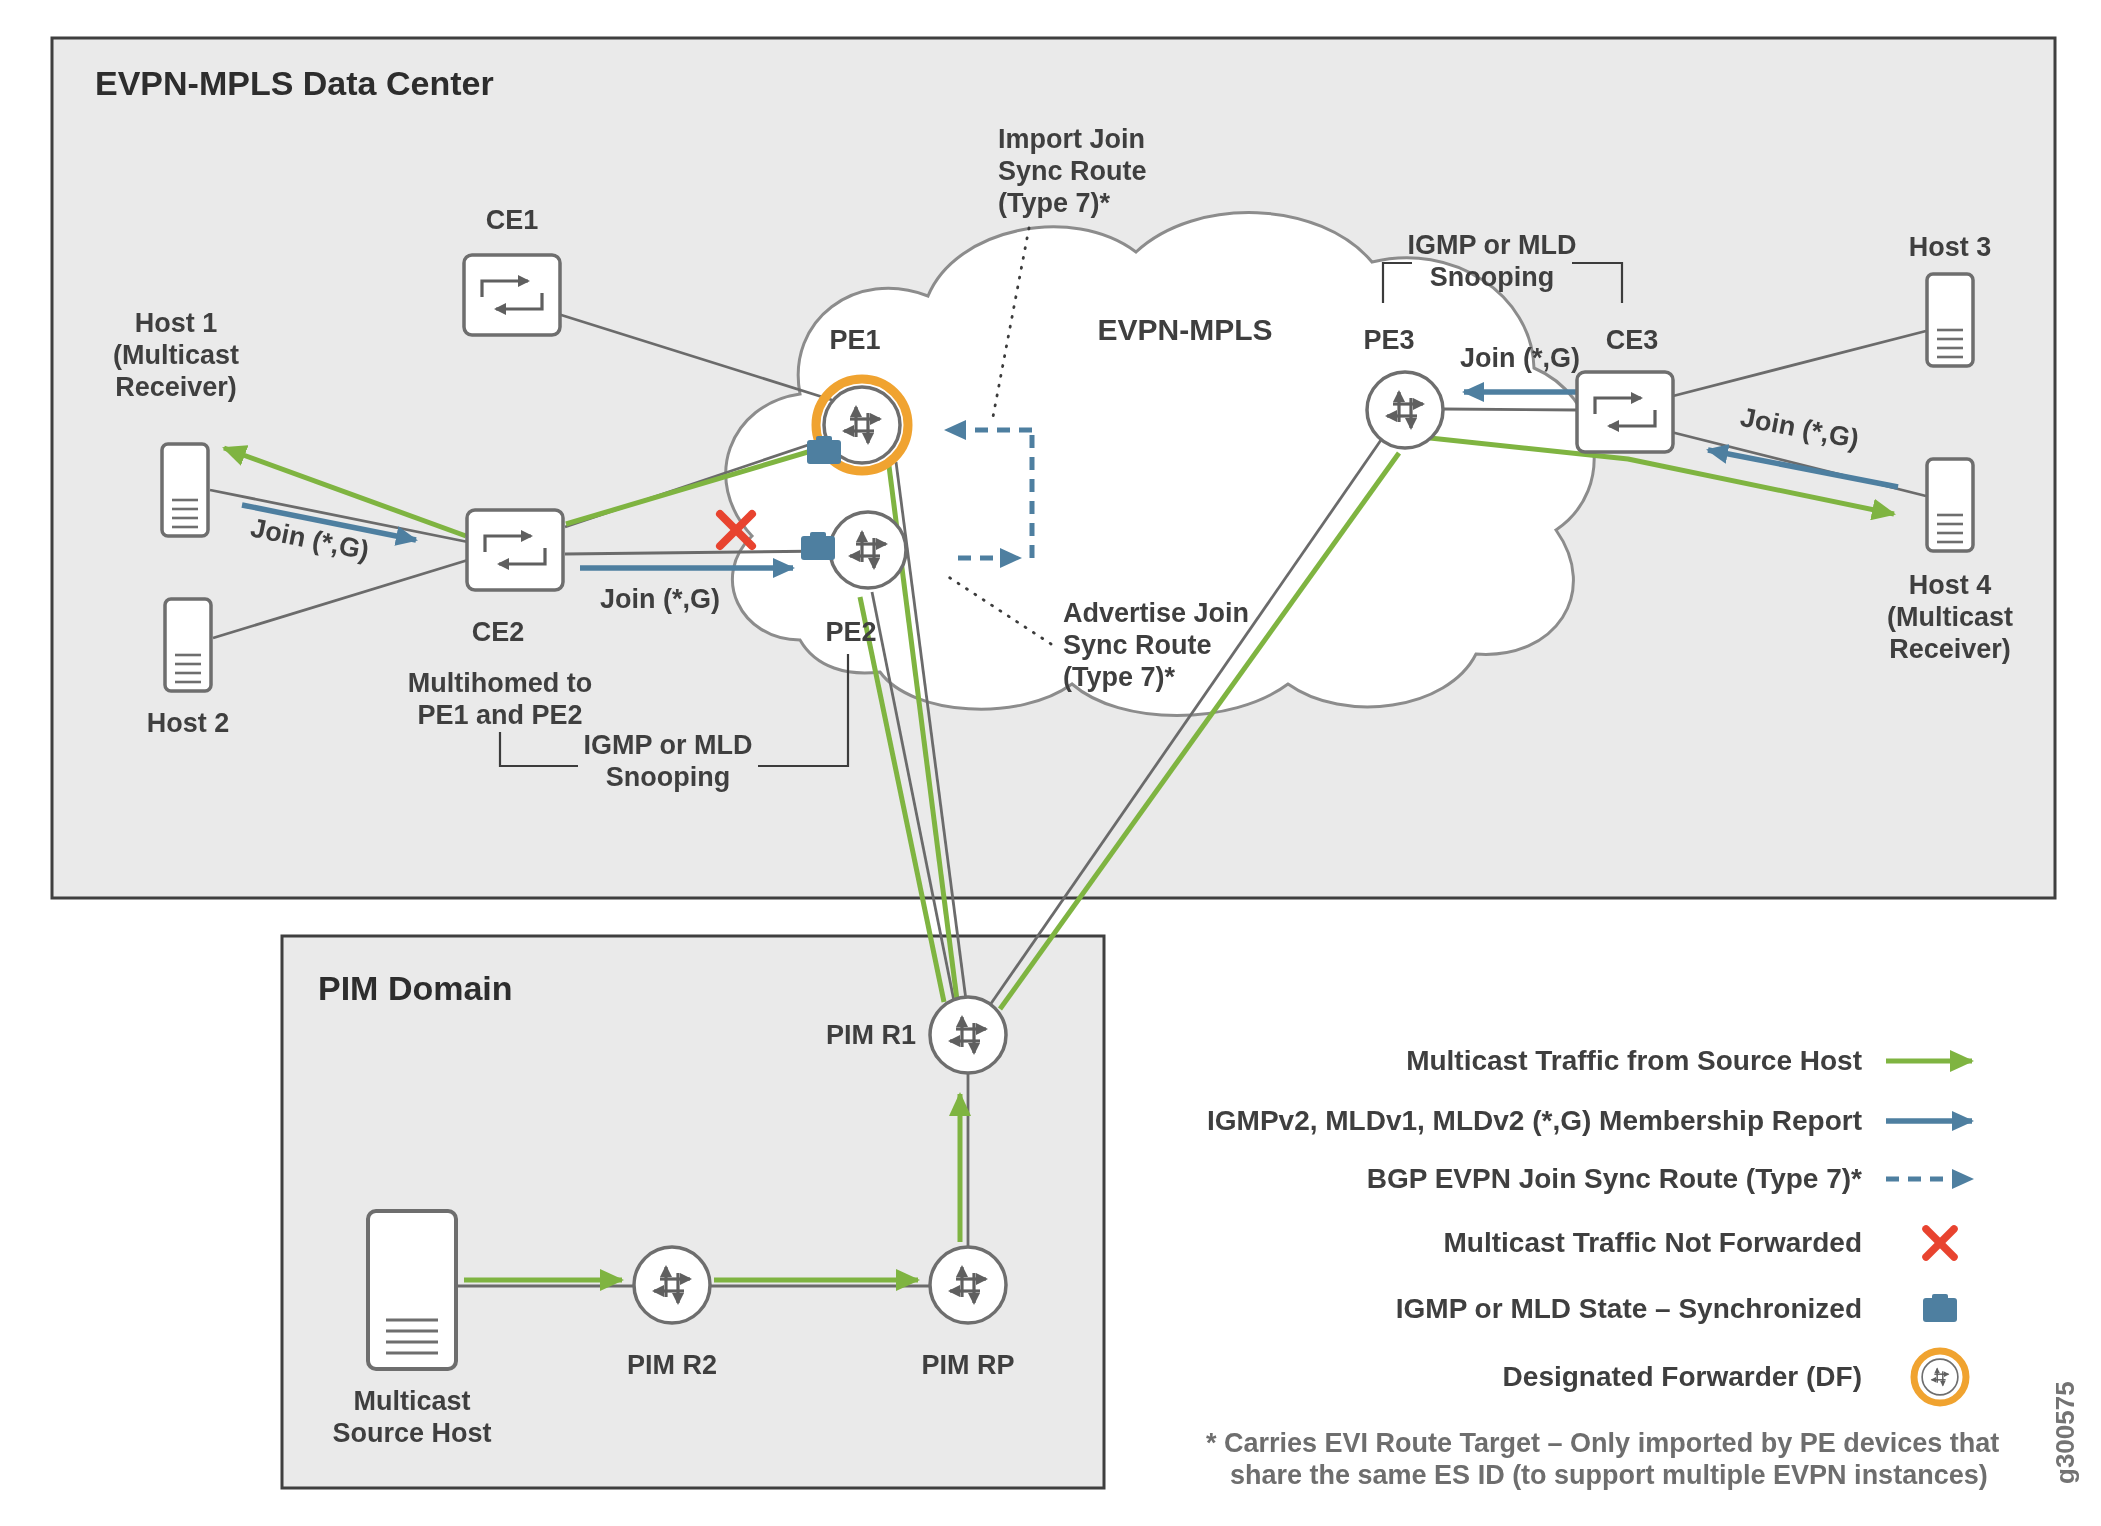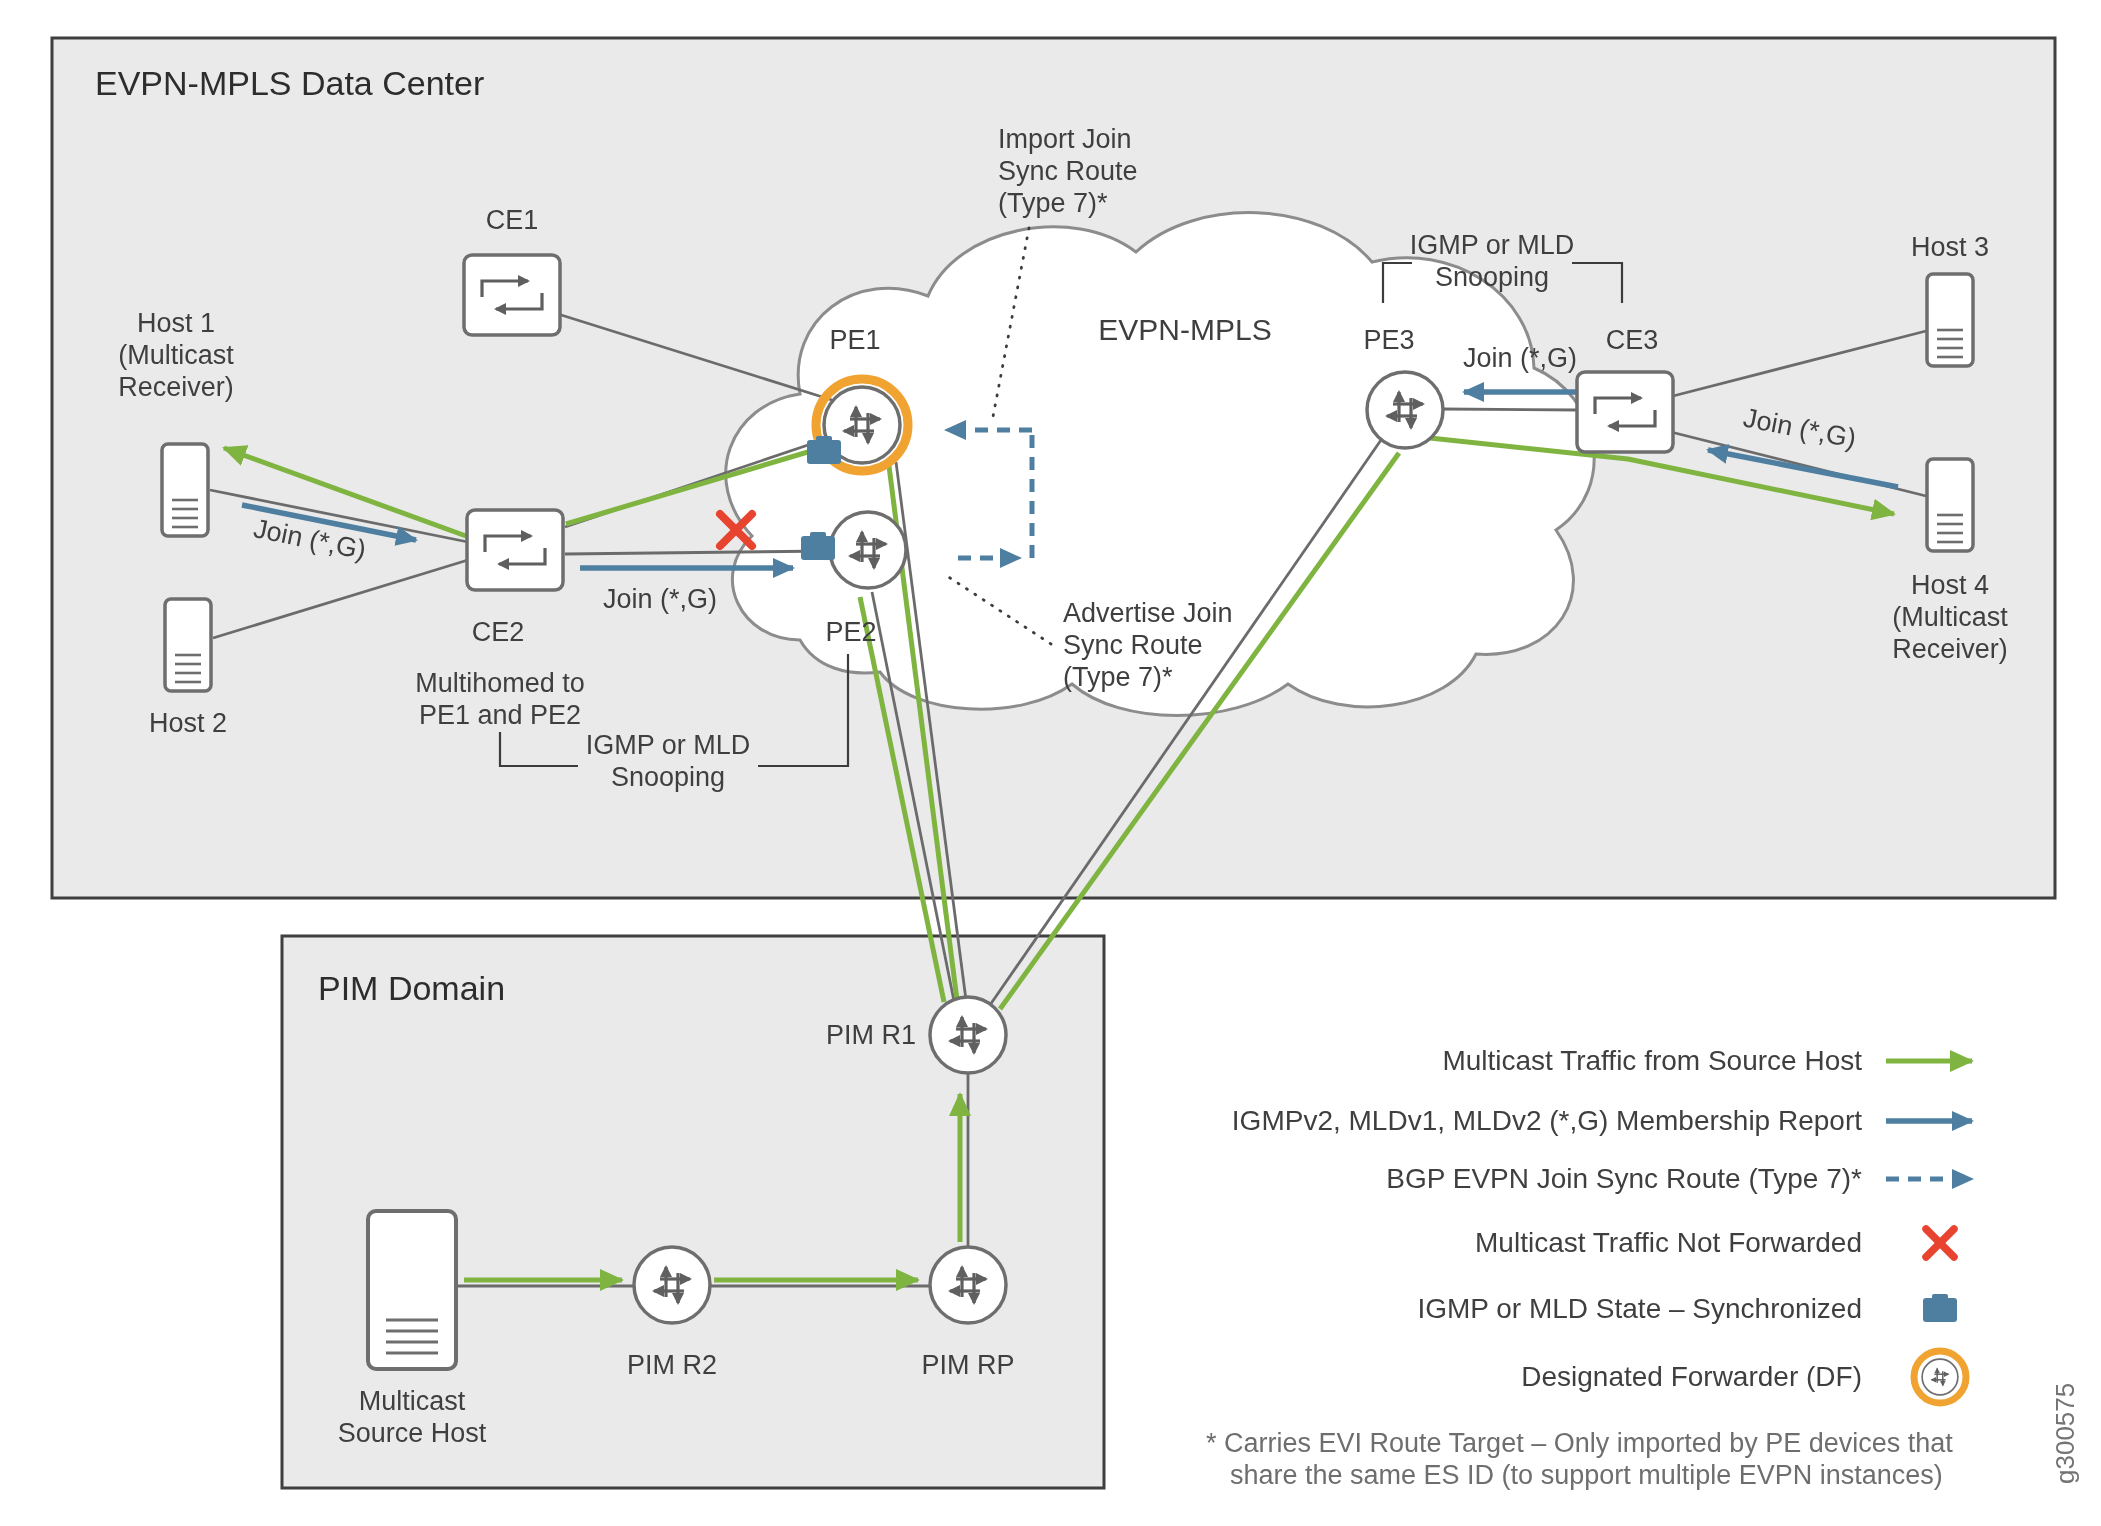--- a/index.html
+++ b/index.html
@@ -1,16 +1,16 @@
 <!DOCTYPE html>
 <html><head>
 <meta charset="utf-8">
 <style>
   html,body{margin:0;padding:0;background:#ffffff;}
-  .page{position:relative;width:2101px;height:1526px;background:#ffffff;overflow:hidden;}
+  .page{position:relative;width:2101px;height:1526px;background:#ffffff;overflow:hidden;font-weight:bold;}
   svg{display:block;}
   text{font-family:"Liberation Sans",sans-serif;fill:#3f3f3f;}
   .title{font-size:34px;fill:#2d2d2d;}
   .lbl{font-size:27px;}
   .cloudlbl{font-size:30px;}
   .legendt{font-size:28px;}
   .foot{font-size:27px;fill:#6e6e6e;}
   .wm{font-size:26px;fill:#737373;}
 </style>
 </head>

